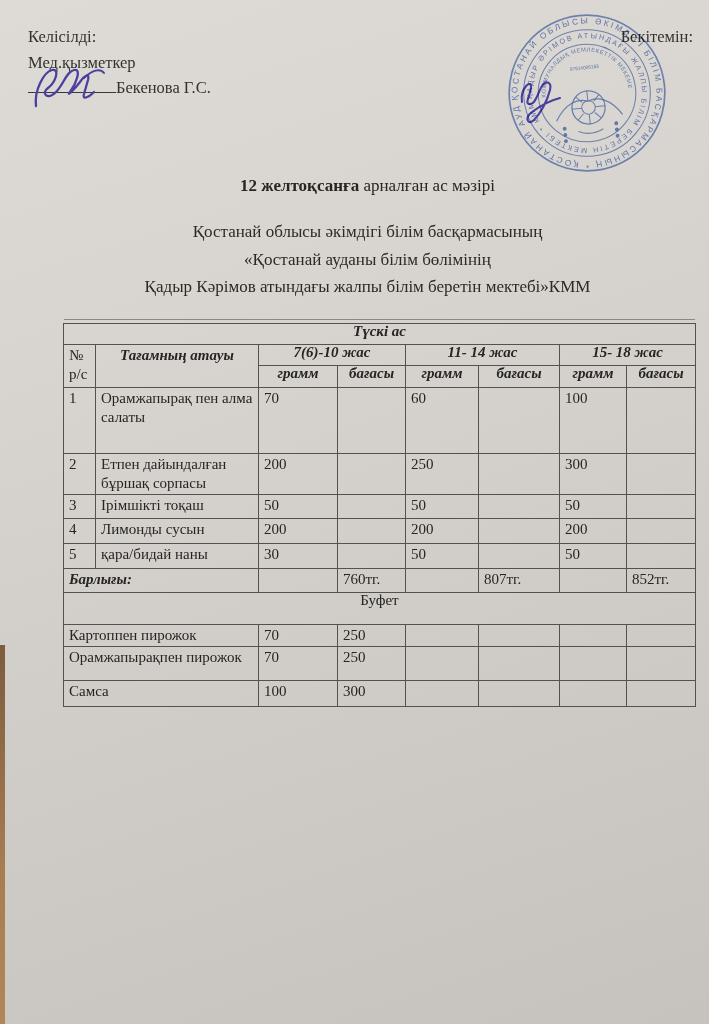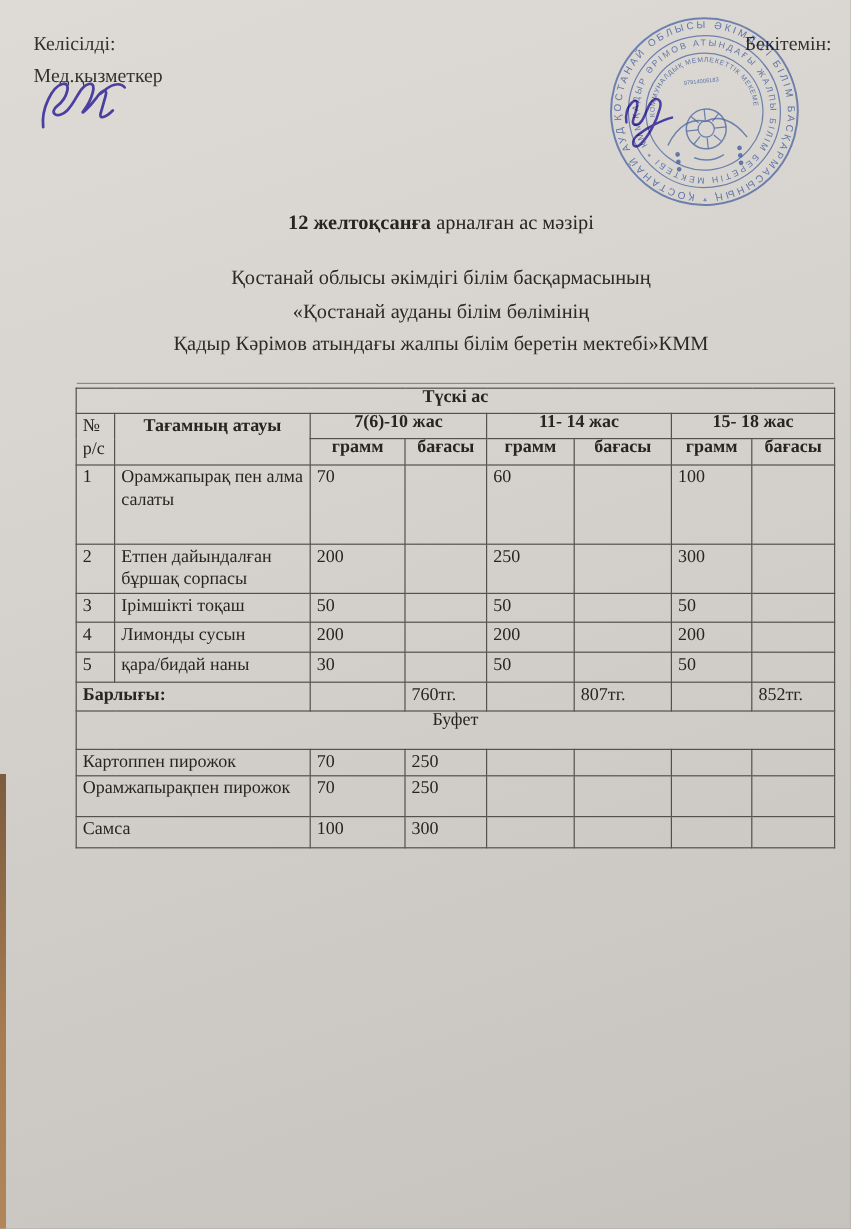--- a/index.html
+++ b/index.html
@@ -39,32 +39,35 @@
     position:absolute;left:63px;top:323px;width:632px;
     border-collapse:collapse;table-layout:fixed;
     font-size:15px;color:#262522;
   }
   .menu td{
     border:1px solid #54524d;
     padding:1px 5px;vertical-align:top;line-height:1.24;
     overflow:hidden;
   }
   .menu .ct{text-align:center;}
-  .menu .b{font-weight:bold;}
+  .menu .b{font-weight:bold;font-style:italic;}
   .menu .tight{line-height:1.05;padding-top:0;padding-bottom:0;}
 </style>
 </head>
 <body>
 
 <div class="paper"></div>
 <div class="edge-strip"></div>
 
 <div class="blk blk-left">
   <div>Келісілді:</div>
   <div>Мед.қызметкер</div>
+  <div>
+    <span class="uline" style="width:88px"></span><span>Бекенова Г.С.</span>
+  </div>
 </div>
 <svg class="sig" style="left:26px;top:62px" width="110" height="52" viewBox="0 0 110 52">
   <path d="M10,44 C8,28 18,10 26,8 C34,6 30,20 22,26 C14,32 22,38 30,30 C38,22 40,10 48,8 C56,6 50,22 44,30 C40,35 48,28 54,20 C58,14 64,10 62,18 L58,32 C56,38 62,36 68,30" stroke-width="2.3"></path>
   <path d="M58,16 C66,8 74,6 78,11" stroke-width="2"></path>
 </svg>
 
 <div class="blk blk-right">
   <div>Бекітемін:</div>
 </div>
 <svg class="sig" style="left:512px;top:70px" width="90" height="55" viewBox="0 0 90 55">

